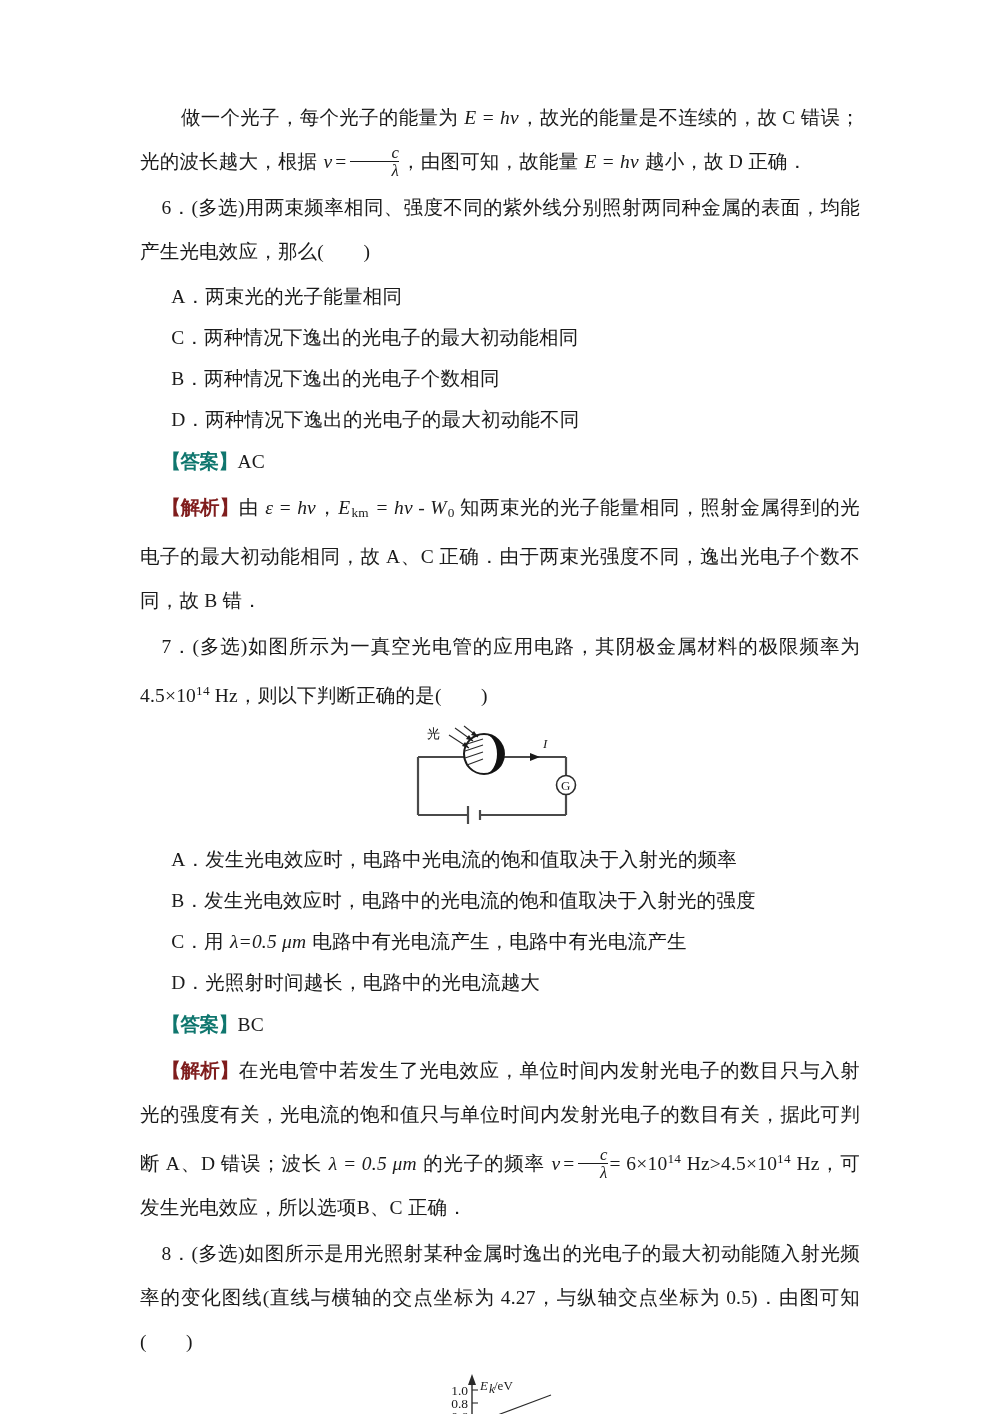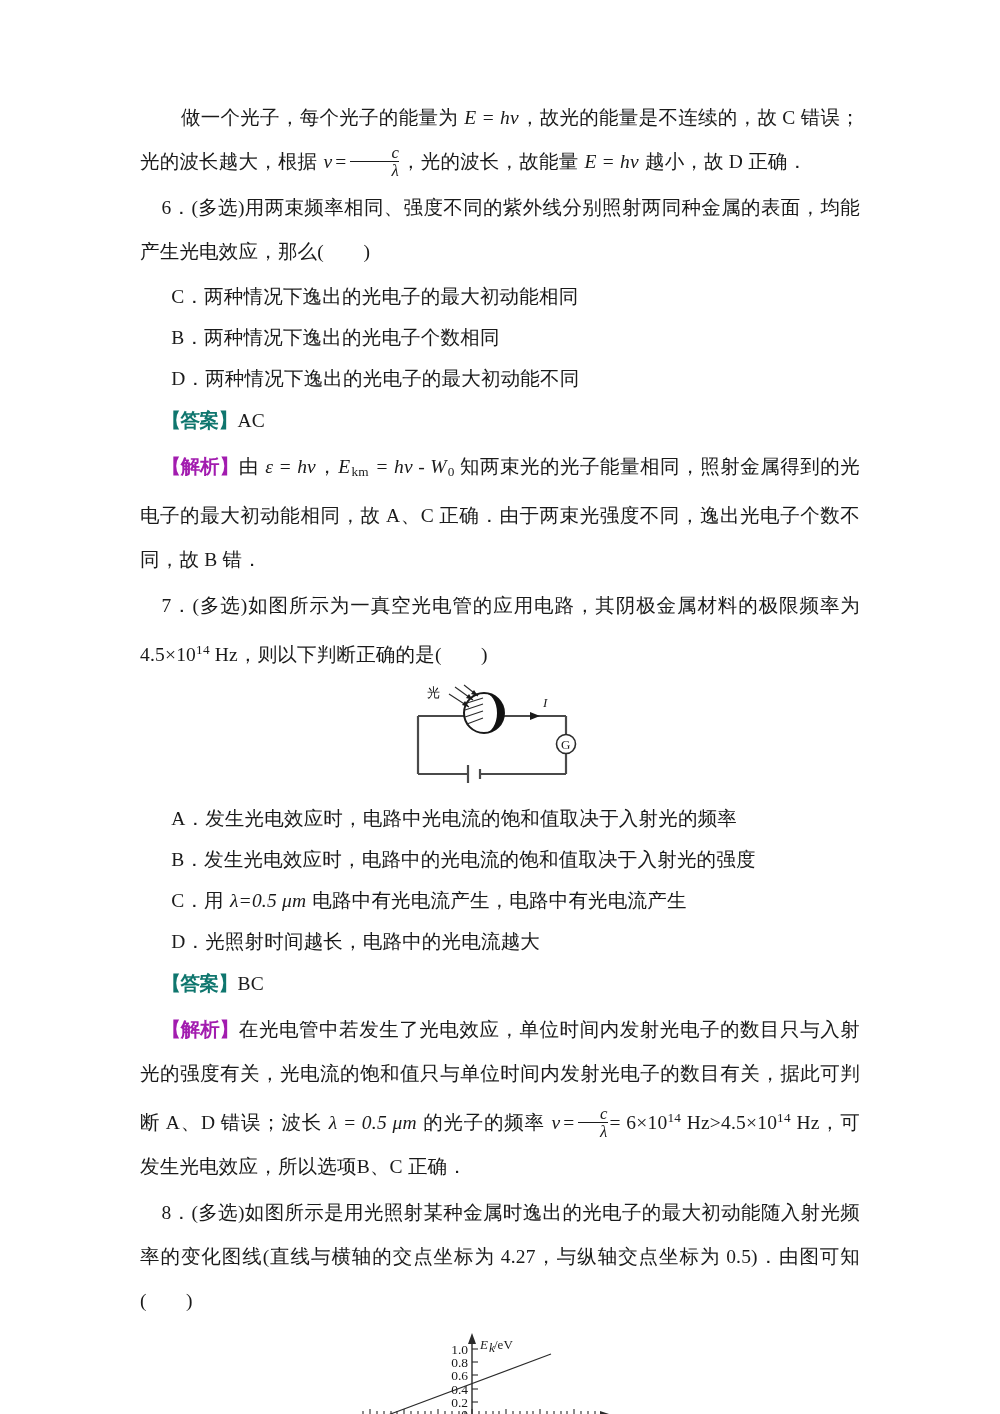--- a/index.html
+++ b/index.html
@@ -38,21 +38,21 @@
   .para.indent { text-indent: 2.1em; }
   .para.indent-sm { text-indent: 1.1em; }
   .opt {
     font-size: 19.5px;
     line-height: 41px;
     margin: 0;
     text-indent: 1.6em;
     letter-spacing: 0.2px;
   }
   .ans-label { color: #0f766e; font-weight: 700; letter-spacing: -0.5px;}
-  .sol-label { color: #a21caf; font-weight: 700; letter-spacing: -0.5px;}
+  .sol-label { color: #7f1d1d; font-weight: 700; letter-spacing: -0.5px;}
   .bold-cn { font-weight: 400; }
 
   
   .mi { font-family: "Liberation Serif", serif; font-style: italic; padding: 0 1px; }
   .mop { font-style: normal; padding: 0 2px; }
   sub.msub { font-size: 0.68em; font-style: normal; vertical-align: -0.25em; padding:0; }
   sup.msup { font-size: 0.68em; font-style: normal; vertical-align: 0.52em; }
   .frac {
     display: inline-block;
     vertical-align: -0.48em;
@@ -86,26 +86,27 @@
   .tick { stroke: #2b2b2b; stroke-width: 1.1; }
   .gtick { font-family: "Liberation Serif", serif; font-size: 13.5px; fill: #1a1a1a; }
 </style>
 </head>
 <body>
 
 <div class="page">
   <div class="content">
 
     <p class="para indent">
-      <span>做一个光子，每个光子的能量为 </span><span class="mi">E = hν</span><span>，故光的能量是不连续的，故 C 错误；光的波长</span><span>越大，根据 </span><span class="mi">ν</span><span class="mop">=</span><span class="frac"><span class="num">c</span><span class="den">λ</span></span><span>，光的波长，故能量 </span><span class="mi">E = hν</span><span> 越小，故 D 正确．</span>
+      <span>做一个光子，每个光子的能量为 </span><span class="mi">E = hν</span><span>，故光的能量是不连续的，故 C 错误；光的波长</span><span>越大，根据 </span><span class="mi">ν</span><span class="mop">=</span><span class="frac"><span class="num">c</span><span class="den">λ</span></span><span>，由图可知，故能量 </span><span class="mi">E = hν</span><span> 越小，故 D 正确．</span>
     </p>
 
     <p class="para indent-sm">
       <span>6．</span><span class="bold-cn">(多选)</span><span>用两束频率相同、强度不同的紫外线分别照射两同种金属的表面，均能产生光电效应，那么(　　)</span>
     </p>
+    <p class="opt"><span>A．两束光的光子能量相同</span></p>
     <p class="opt"><span>C．两种情况下逸出的光电子的最大初动能相同</span></p>
     <p class="opt"><span>B．两种情况下逸出的光电子个数相同</span></p>
     <p class="opt"><span>D．两种情况下逸出的光电子的最大初动能不同</span></p>
 
     <p class="para indent-sm">
       <span class="ans-label">【答案】</span><span>AC</span>
     </p>
 
     <p class="para indent-sm">
       <span class="sol-label">【解析】</span><span>由 </span><span class="mi">ε = hν</span><span>，</span><span class="mi">E</span><sub class="msub">km</sub><span class="mi"> = hν - W</span><sub class="msub">0</sub><span> 知两束光的光子能量相同，照射金属得到的光电子的最大初动能相同，故 A、C 正确．由于两束光强度不同，逸出光电子个数不同，故 B 错．</span>

